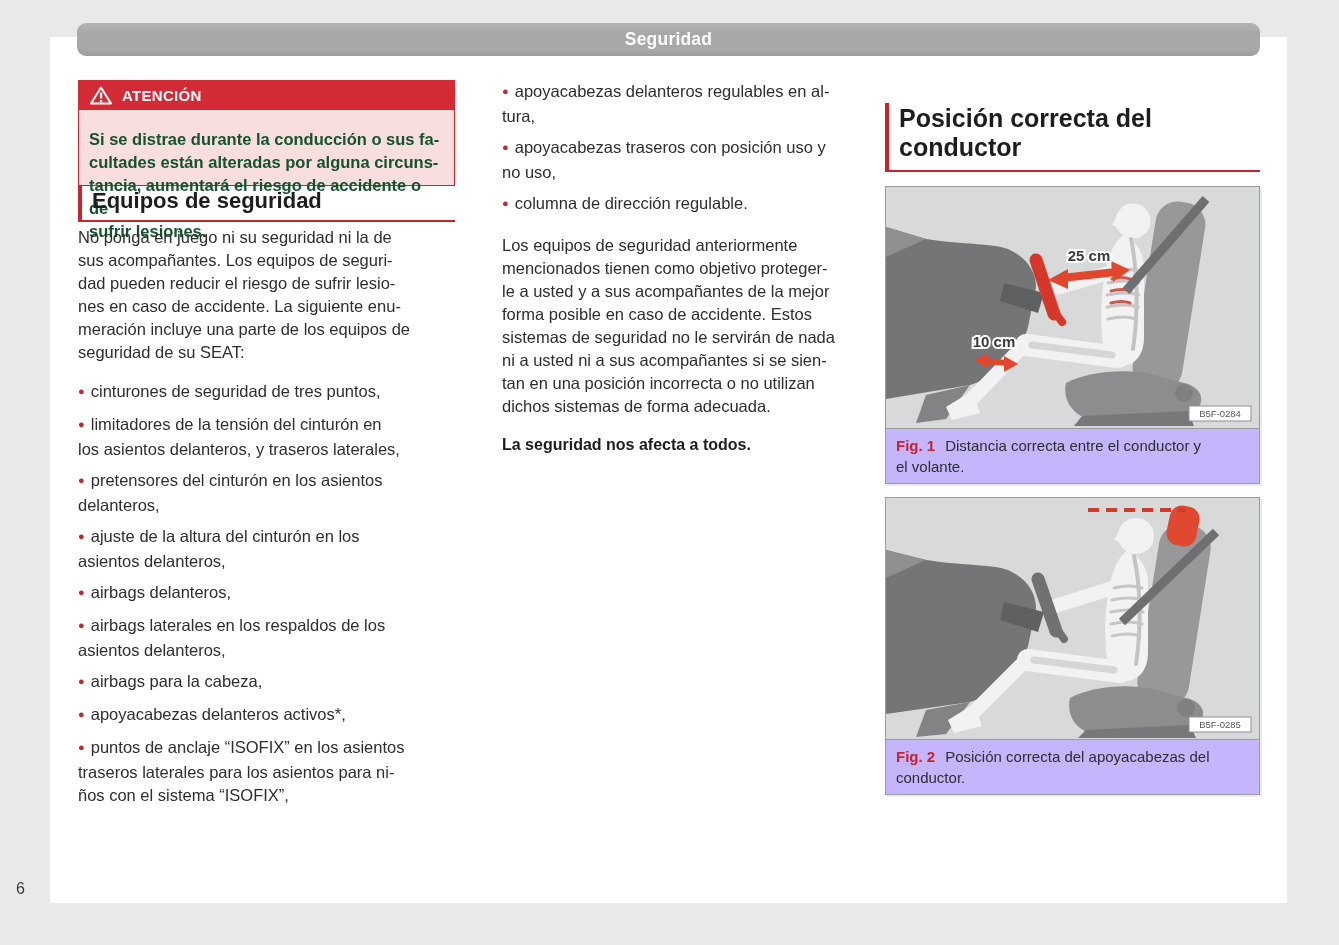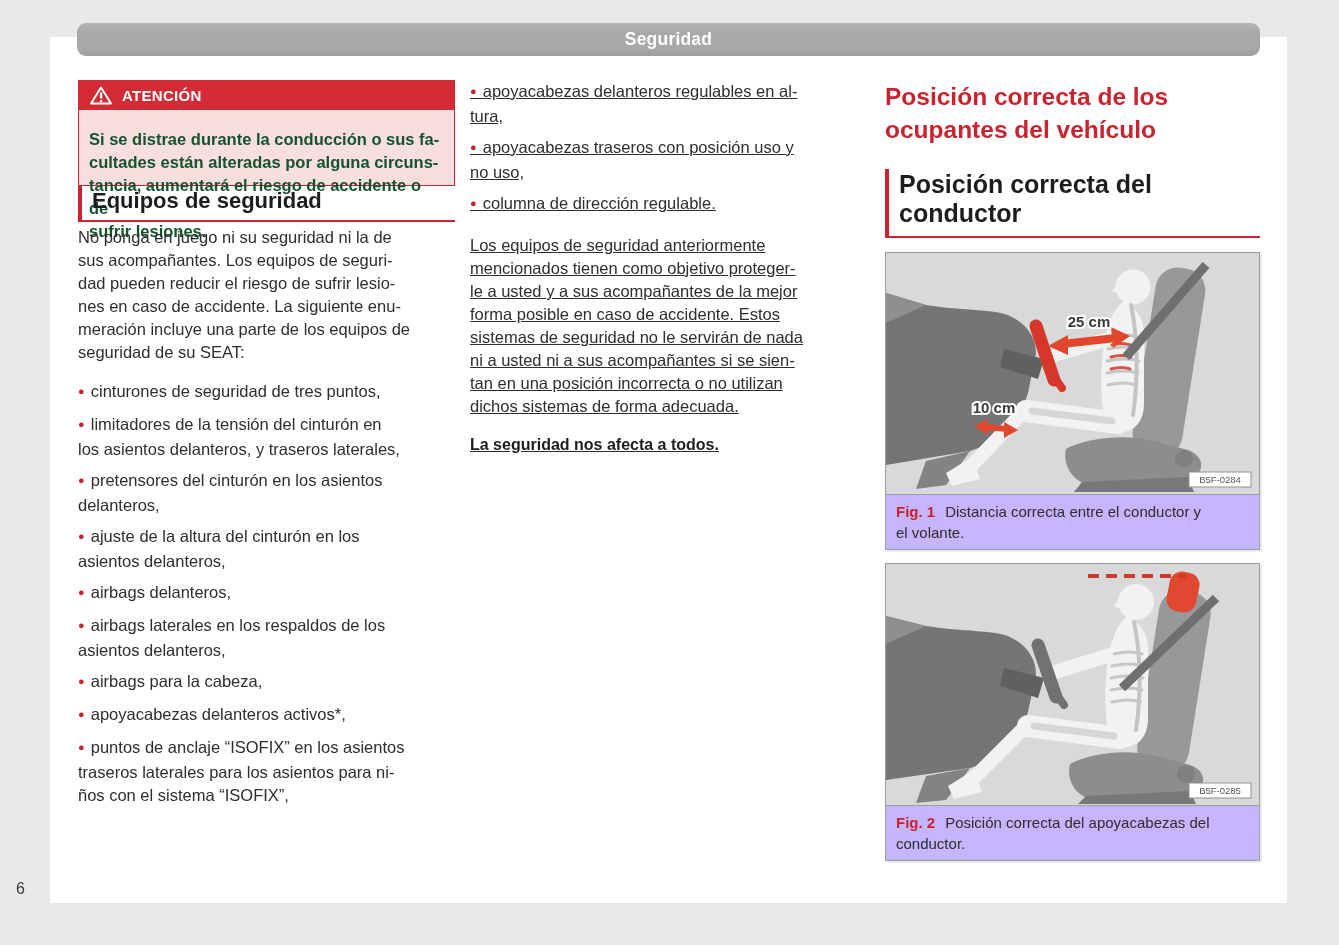--- a/index.html
+++ b/index.html
@@ -18,21 +18,21 @@
   .header-bar {
     position:absolute; left:27px; top:-14px; width:1183px; height:33px;
     background:linear-gradient(#b3b4b5, #a7a8a9 30%, #a7a8a9 80%, #9b9c9d);
     display:flex; align-items:center; justify-content:center;border-radius:9px;
   }
   .header-bar .title {
     color:#ffffff; font-weight:bold; font-size:17.5px; letter-spacing:.2px;
   }
   .col { position:absolute; top:43px; }
   .col1 { left:28px;  width:377px; }
-  .col2 { left:420px; width:377px;text-decoration:underline; }
+  .col2 { left:452px; width:377px; }
   .col3 { left:835px; width:375px; }
 
   .preline { white-space:pre-line; }
 
   
   .warn-head {
     background:#d22b35; height:30px; display:flex; align-items:center;
     padding-left:12px; gap:10px;
   }
   .warn-head .warn-title { color:#fff; font-weight:bold; font-size:15px; letter-spacing:.3px; }
@@ -164,22 +164,20 @@
 le a usted y a sus acompañantes de la mejor
 forma posible en caso de accidente. Estos
 sistemas de seguridad no le servirán de nada
 ni a usted ni a sus acompañantes si se sien-
 tan en una posición incorrecta o no utilizan
 dichos sistemas de forma adecuada.</div>
     <div class="emphasis">La seguridad nos afecta a todos.</div>
   </div>
 
   <div class="col col3">
-    <div class="main-heading preline">Posición correcta de los
-ocupantes del vehículo</div>
     <div class="sub-heading">Posición correcta del conductor</div>
 
     <div class="figure-box first">
       <svg width="373" height="241" viewBox="0 0 373 241">
         <rect width="373" height="241" fill="#d8d9d9"></rect>
 
         <g>
           <path d="M0,40 L40,52 C80,58 104,56 122,62 C140,70 150,84 150,100 L142,140 C134,168 112,190 84,198 L0,212 Z" fill="#737577"></path>
           <path d="M0,40 L40,52 L0,70 Z" fill="#8d8f91"></path>
           <path d="M118,96 L158,106 L152,126 L114,114 Z" fill="#5e6062"></path>

